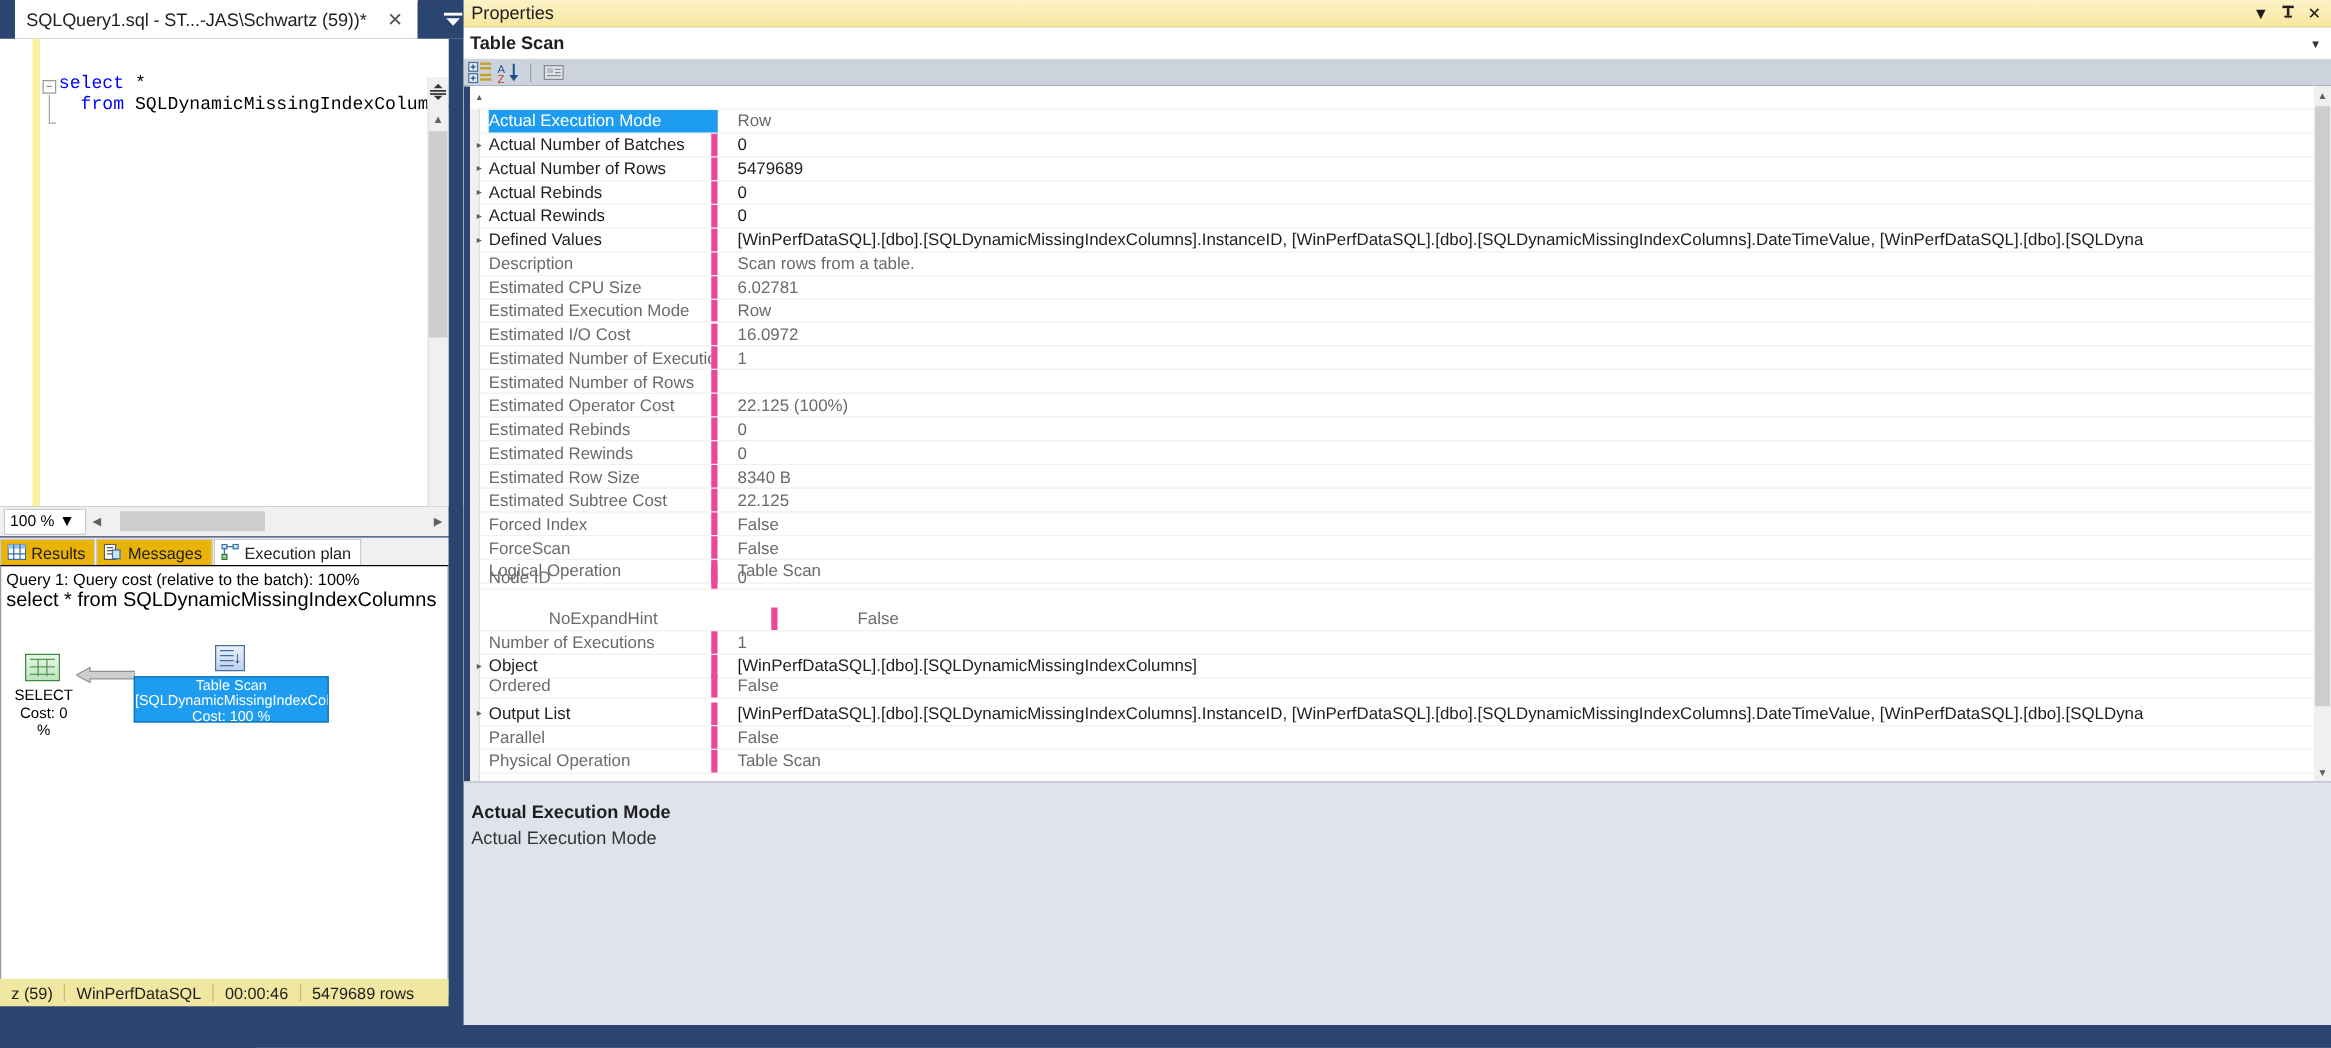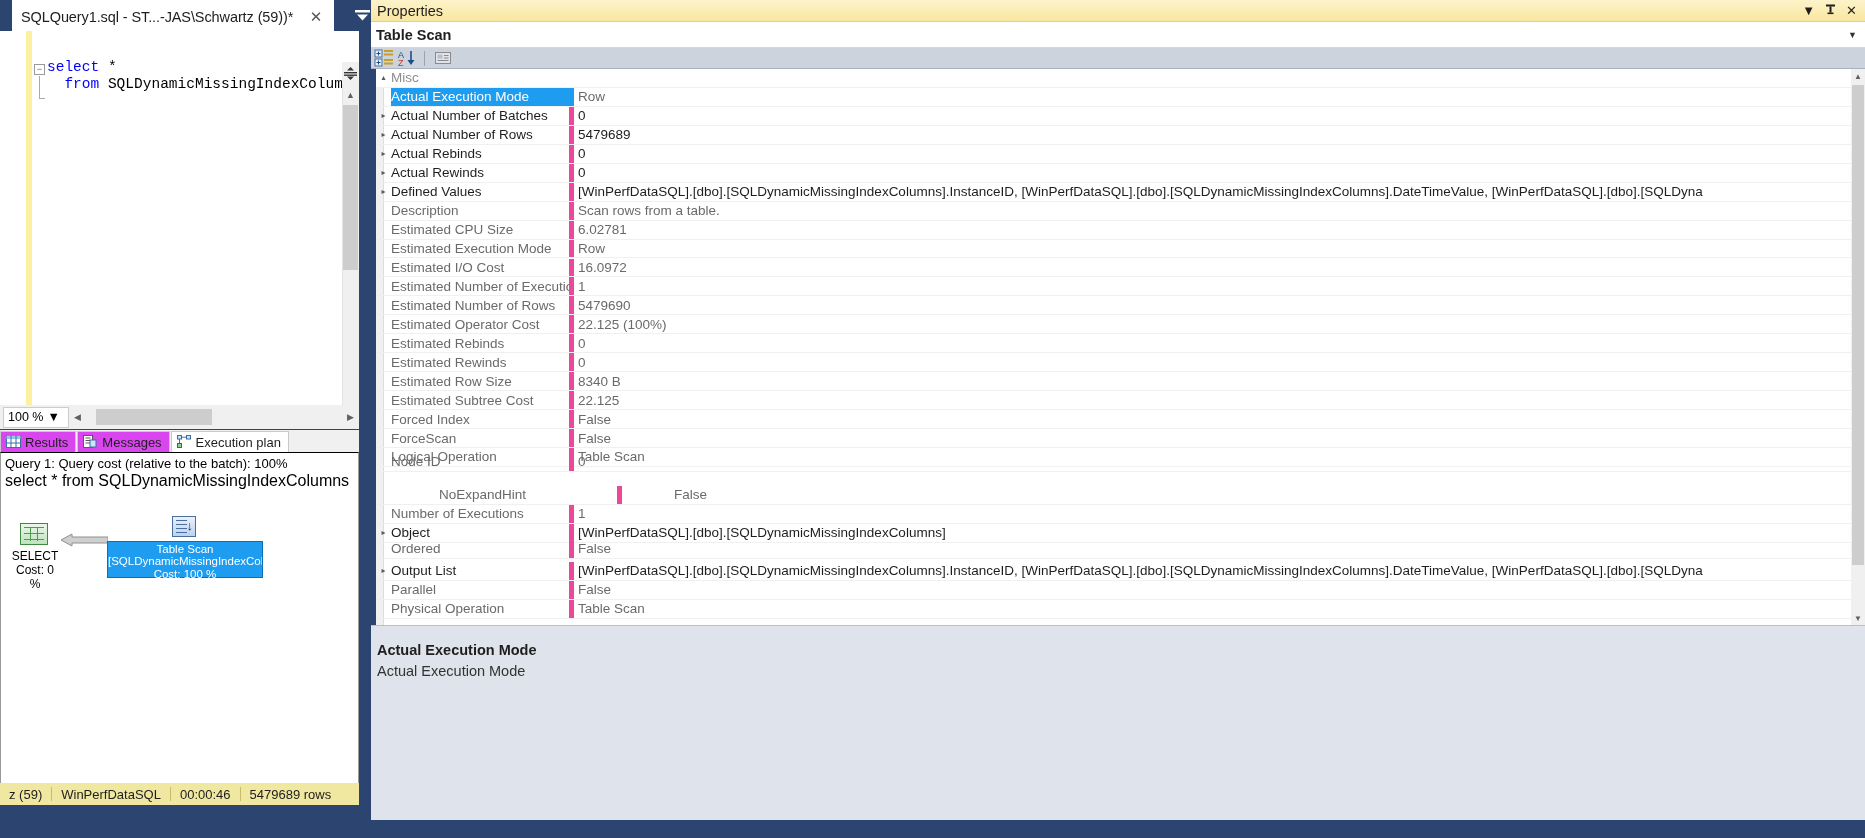--- a/index.html
+++ b/index.html
@@ -120,21 +120,21 @@
 
   
   #result-tabs {
     position: absolute; left: 0; top: 430px; width: 359px; height: 22px;
     background: #f0f0f0;
     display: flex; align-items: flex-end;
   }
   .rtab {
     height: 21px; display: flex; align-items: center;
     padding: 0 7px 0 5px; font-size: 13px; color: #1e1e1e;
-    background: #d946ef; border: 1px solid #c9c9c9; border-bottom: none;
+    background: #eab308; border: 1px solid #c9c9c9; border-bottom: none;
     margin-right: 1px; cursor: pointer; white-space: nowrap;
   }
   .rtab.active { background: #ffffff; }
   .rtab-ico { width: 15px; height: 14px; margin-right: 4px; position: relative; flex: 0 0 auto;}
 
   
   #plan-canvas {
     position: absolute; left: 0; top: 452px; width: 359px; height: 344px;
     background: #ffffff; border: 1px solid #9a9a9a; border-top: 1px solid #000;
     overflow: hidden;
@@ -262,21 +262,21 @@
   .grow .pname {
     width: 183px; flex: 0 0 183px;
     font-size: 13.5px; color: #6a6a6a;
     white-space: nowrap; overflow: hidden;
     border-right: 5px solid #ec4899; height: 100%;
     display: flex; align-items: center;
   }
   .grow .pval {
     flex: 1; font-size: 13.5px; color: #6a6a6a;
     white-space: nowrap; overflow: hidden;
-    padding-left: 4px;
+    padding-left: 16px;
   }
   .grow.cat {
     background: #ffffff;
   }
   .grow.cat .pname { color: #8d8d8d; font-weight: normal; border-right: none; width: 700px; flex: 0 0 700px; }
   .grow.selected .pname {
     background: #1e9cf0; color: #ffffff; border-right: 1px solid #1e9cf0;
   }
   .grow.bold-name .pname { color: #1e1e1e; }
   .grow.bold-val .pval { color: #1e1e1e; }
@@ -491,21 +491,20 @@
         </svg>
       </span>
     </div>
 
     <div id="grid-wrap">
       <div class="grid-gutter"></div>
       <div class="grid-left-strip"></div>
       <div id="grid-rows">
           <div class="grow cat" style="top: 0px;">
             <span class="expander">▴</span>
-            <span class="pname">Misc</span>
           </div>
           <div class="grow selected" style="top: 18.95px;">
             <span class="expander"></span>
             <span class="pname">Actual Execution Mode</span>
             <span class="pval">Row</span>
           </div>
           <div class="grow bold-name bold-val" style="top: 37.9px;">
             <span class="expander">▸</span>
             <span class="pname">Actual Number of Batches</span>
             <span class="pval">0</span>
@@ -551,21 +550,20 @@
             <span class="pval">16.0972</span>
           </div>
           <div class="grow" style="top: 208.45px;">
             <span class="expander"></span>
             <span class="pname">Estimated Number of Executions</span>
             <span class="pval">1</span>
           </div>
           <div class="grow" style="top: 227.4px;">
             <span class="expander"></span>
             <span class="pname">Estimated Number of Rows</span>
-            <span class="pval">5479690</span>
           </div>
           <div class="grow" style="top: 246.35px;">
             <span class="expander"></span>
             <span class="pname">Estimated Operator Cost</span>
             <span class="pval">22.125 (100%)</span>
           </div>
           <div class="grow" style="top: 265.3px;">
             <span class="expander"></span>
             <span class="pname">Estimated Rebinds</span>
             <span class="pval">0</span>

